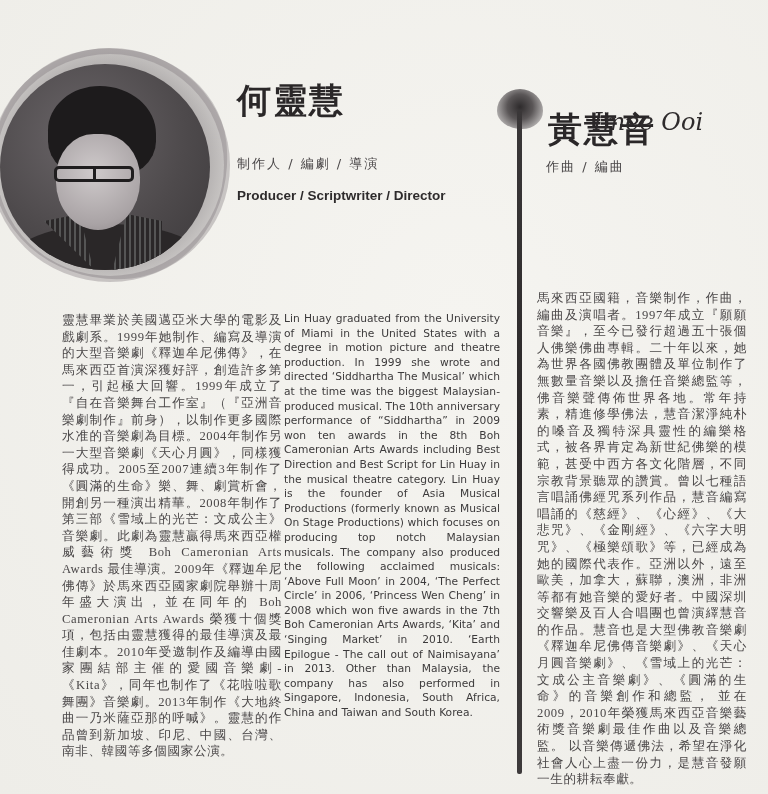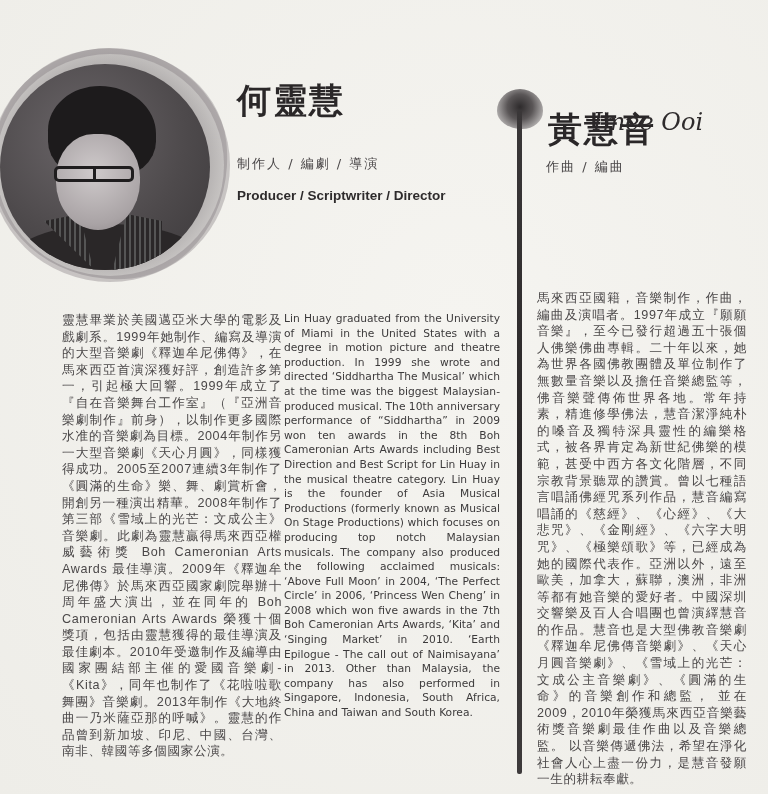--- a/index.html
+++ b/index.html
@@ -78,21 +78,21 @@
   #ho-role-zh { left: 237px; top: 155px; }
   #ho-role-en { left: 237px; top: 180px; margin-top: 8px; }
 
   #oi-name-zh { left: 548px; top: 68px; margin-top: 39px; }
   #oi-name-en { left: 545px; top: 108px; margin-left: 48px; }
   #oi-role-zh { left: 546px; top: 158px; }
   #oi-role-en { left: 545px; top: 172px; }
 
   
   .col-zh {
-    position: absolute; font-family: Liberation Sans, sans-serif; font-size: 12.6px; line-height: 16.6px;
+    position: absolute; font-family: Liberation Serif, serif; font-size: 12.6px; line-height: 16.6px;
     color: #4a4748; text-align: justify; letter-spacing: 0.6px;
   }
   .col-en {
     position: absolute; font-family: "DejaVu Sans", sans-serif; font-size: 10.7px; line-height: 14.6px;
     color: #3c3a3b; text-align: justify;
   }
   #ho-bio-zh { left: 62px; top: 312px; width: 220px; }
   #ho-bio-en { left: 284px; top: 312px; width: 216px; }
   #oi-bio-zh { left: 537px; top: 290px; width: 210px; }
 </style>

